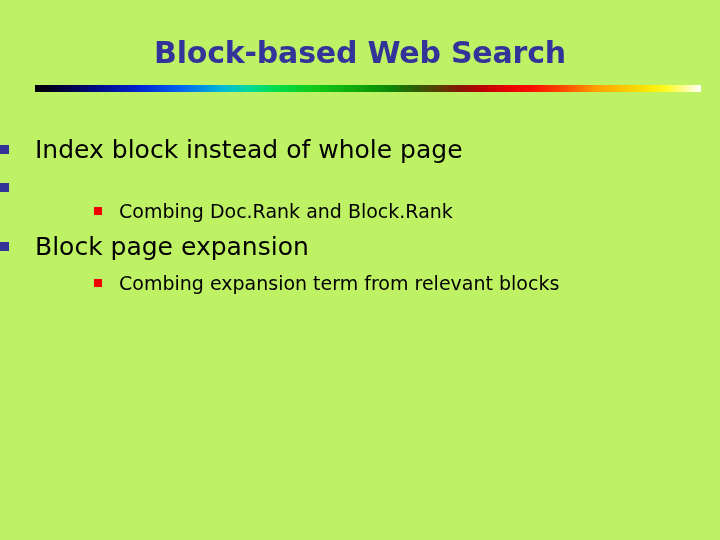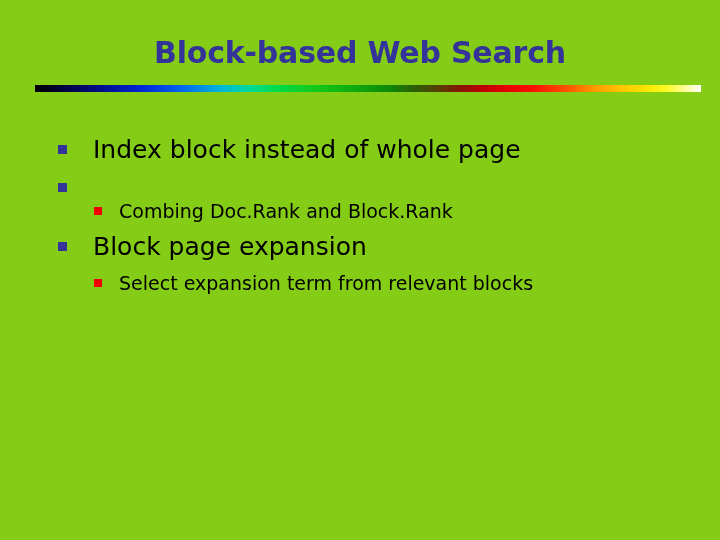--- a/index.html
+++ b/index.html
@@ -13,21 +13,21 @@
     font-family: "DejaVu Sans", sans-serif;
     overflow: hidden;
     position: relative;
   }
 
   .slide {
     position: absolute;
     left: 0; top: 0;
     width: 720px;
     height: 540px;
-    background: #84cc16;
+    background: #bef264;
   }
 
   
   .slide-title {
     position: absolute;
     left: 0;
     top: 34px;
     width: 720px;
     text-align: center;
     font-size: 30px;
@@ -81,21 +81,20 @@
     width: 720px;
   }
 
   .bullet-row {
     display: flex;
     align-items: flex-start;
     line-height: 1;
   }
 
   .bullet-row.level-1 {
-    padding-left: 58px;
     margin-bottom: 4px;
     text-align: right;
   }
 
   .bullet-row.level-2 {
     padding-left: 94px;
     margin-bottom: 3px;
   }
 
   .bullet-marker {
@@ -159,17 +158,17 @@
       <span class="bullet-text">Combing Doc.Rank and Block.Rank</span>
     </div>
 
     <div class="bullet-row level-1">
       <span class="bullet-marker"></span>
       <span class="bullet-text">Block page expansion</span>
     </div>
 
     <div class="bullet-row level-2">
       <span class="bullet-marker"></span>
-      <span class="bullet-text">Select expansion term from relevant blocks</span>
+      <span class="bullet-text">Combing expansion term from relevant blocks</span>
     </div>
 
   </div>
 </div>
 
 </body></html>

